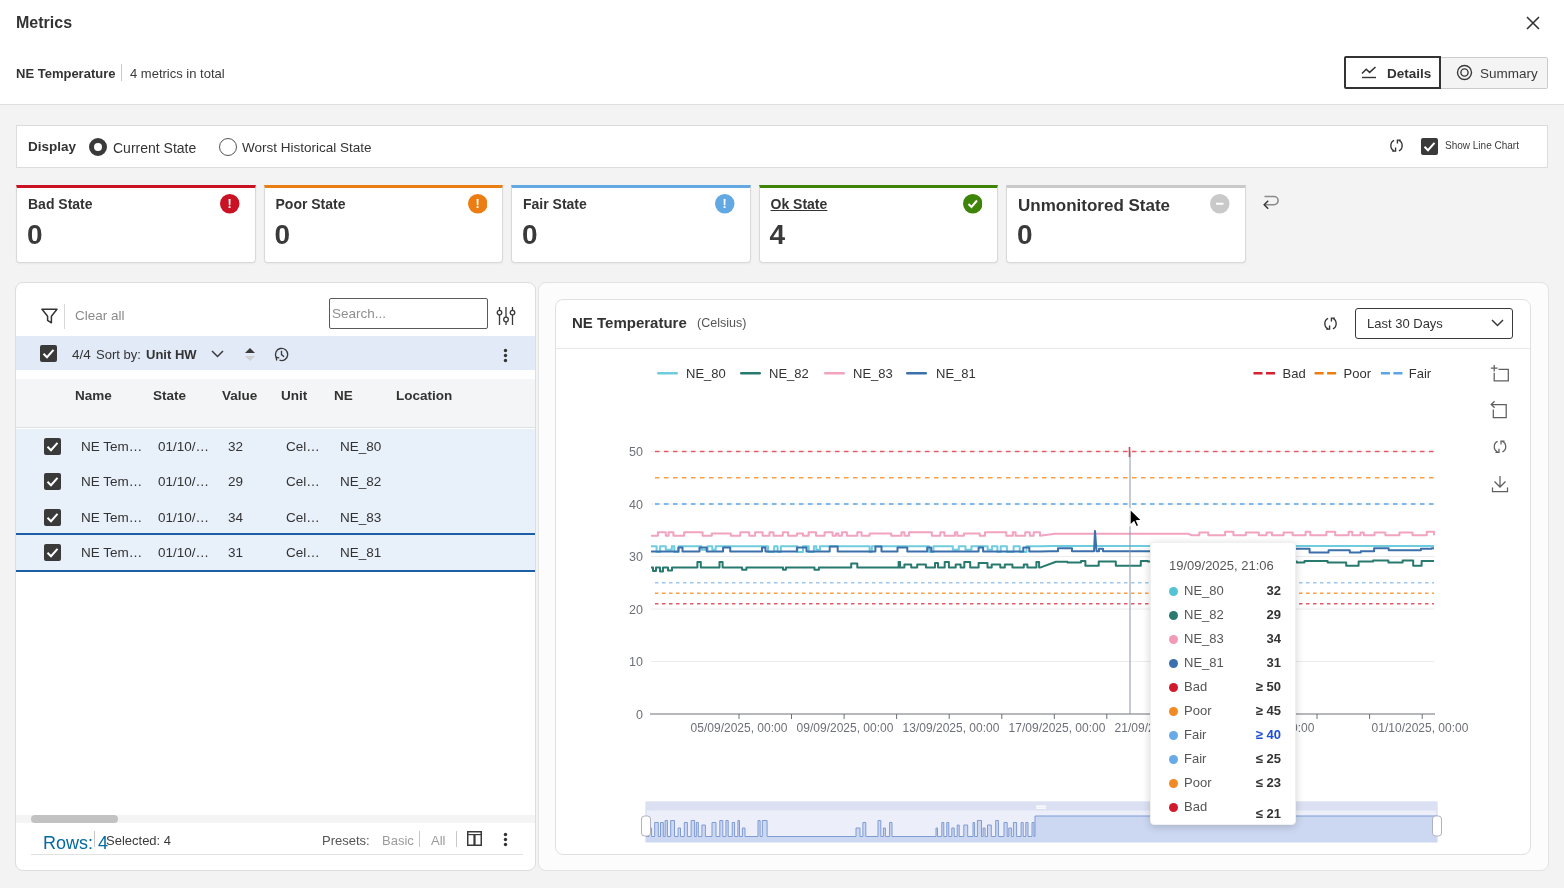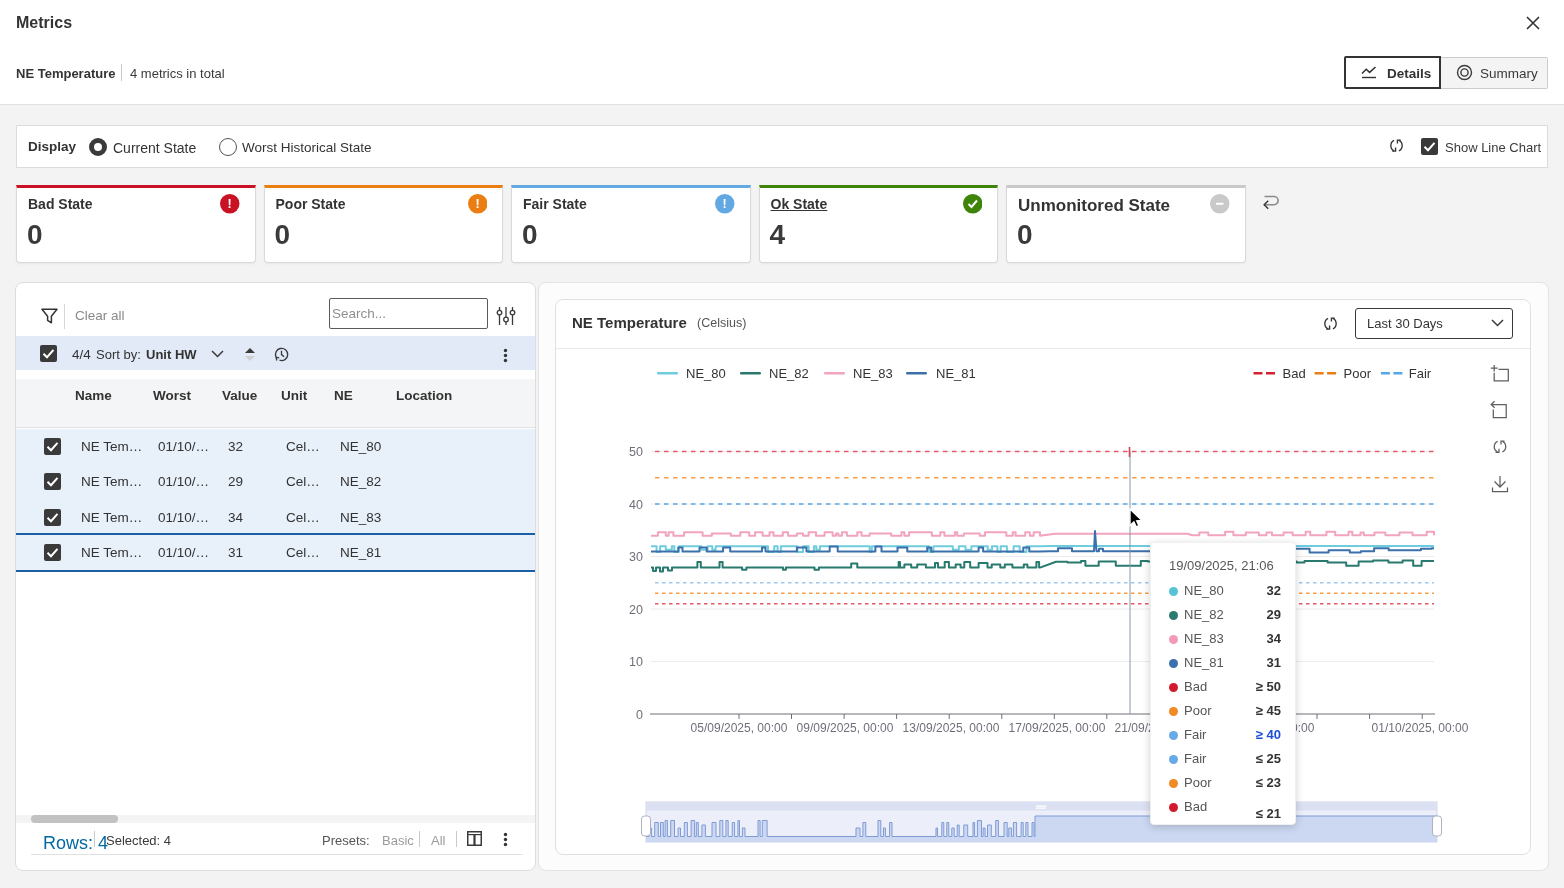--- a/index.html
+++ b/index.html
@@ -37,21 +37,21 @@
       <g stroke="#333" stroke-width="1.9" fill="none">
         <path d="M8.6,4.9 A8.1,8.1 0 0 0 8.6,19.5"></path>
         <path d="M15.4,19.5 A8.1,8.1 0 0 0 15.4,4.9"></path>
         <path d="M13.3,9.2 V4.4 H18"></path>
         <path d="M10.7,14.8 V19.9 H6"></path>
       </g>
     </svg>
 <div class="abs" style="left:1421px;top:138px;width:17px;height:17px;background:#3a3a3a;border-radius:2px;"><svg width="17" height="17" viewBox="0 0 17 17">
         <path d="M3.5,8.7 L7,12.2 L13.5,4.8" stroke="#fff" stroke-width="2" fill="none"></path>
       </svg></div>
-<div class="abs" style="left:1445px;top:140px;font-size:13px;color:#3a3a3a;">Show Line Chart</div>
+<div class="abs" style="left:1445px;top:140px;font-size:10px;color:#3a3a3a;">Show Line Chart</div>
 <div class="abs" style="left:16px;top:185px;width:239.5px;height:78px;background:#fff;border:1px solid #d9d9d9;border-top:3px solid #c91325;border-radius:0 0 4px 4px;box-shadow:0 1px 2px rgba(0,0,0,0.05);"></div>
 <div class="abs" style="left:28px;top:196px;font-size:14px;font-weight:bold;color:#333;">Bad State</div>
 <svg class="abs" style="left:220px;top:194px" width="19.5" height="19.5" viewBox="0 0 19.5 19.5">
       <circle cx="9.75" cy="9.75" r="9.75" fill="#c91325"></circle>
       <text x="9.5" y="14" font-size="12.5" font-weight="bold" fill="#fff" text-anchor="middle" font-family="Liberation Sans,sans-serif">!</text>
     </svg>
 <div class="abs" style="left:27px;top:219px;font-size:28px;font-weight:bold;color:#3a3a3a;">0</div>
 <div class="abs" style="left:263.5px;top:185px;width:239.5px;height:78px;background:#fff;border:1px solid #d9d9d9;border-top:3px solid #eb7e12;border-radius:0 0 4px 4px;box-shadow:0 1px 2px rgba(0,0,0,0.05);"></div>
 <div class="abs" style="left:275.5px;top:196px;font-size:14px;font-weight:bold;color:#333;">Poor State</div>
 <svg class="abs" style="left:467.5px;top:194px" width="19.5" height="19.5" viewBox="0 0 19.5 19.5">
@@ -123,21 +123,21 @@
         <path d="M2.6,12.6 L2.0,9.7 L4.9,10.2"></path>
       </g>
     </svg>
 <svg class="abs" style="left:503px;top:347px" width="5" height="17" viewBox="0 0 5 17">
       <circle cx="2.5" cy="3.5" r="1.7" fill="#333"></circle>
       <circle cx="2.5" cy="8.5" r="1.7" fill="#333"></circle>
       <circle cx="2.5" cy="13.5" r="1.7" fill="#333"></circle>
     </svg>
 <div class="abs" style="left:16px;top:379px;width:519px;height:49px;background:#f4f5f6;border-bottom:1px solid #dee0e2;"></div>
 <div class="abs" style="left:75px;top:388px;font-size:13.5px;font-weight:bold;color:#333;">Name</div>
-<div class="abs" style="left:153px;top:388px;font-size:13.5px;font-weight:bold;color:#333;">Worst</div>
+<div class="abs" style="left:153px;top:388px;font-size:13.5px;font-weight:bold;color:#333;">State</div>
 <div class="abs" style="left:222px;top:388px;font-size:13.5px;font-weight:bold;color:#333;">Value</div>
 <div class="abs" style="left:281px;top:388px;font-size:13.5px;font-weight:bold;color:#333;">Unit</div>
 <div class="abs" style="left:334px;top:388px;font-size:13.5px;font-weight:bold;color:#333;">NE</div>
 <div class="abs" style="left:396px;top:388px;font-size:13.5px;font-weight:bold;color:#333;">Location</div>
 <div class="abs" style="left:16px;top:429px;width:519px;height:36px;background:#e8f0fa;border-bottom:1.5px solid #d9dde1;"></div>
 <div class="abs" style="left:44px;top:438px;width:17px;height:17px;background:#3a3a3a;border-radius:2px;"><svg width="17" height="17" viewBox="0 0 17 17">
         <path d="M3.5,8.7 L7,12.2 L13.5,4.8" stroke="#fff" stroke-width="2" fill="none"></path>
       </svg></div>
 <div class="abs" style="left:81px;top:439px;font-size:13.5px;color:#333;">NE Tem…</div>
 <div class="abs" style="left:158px;top:439px;font-size:13.5px;color:#333;">01/10/…</div>

